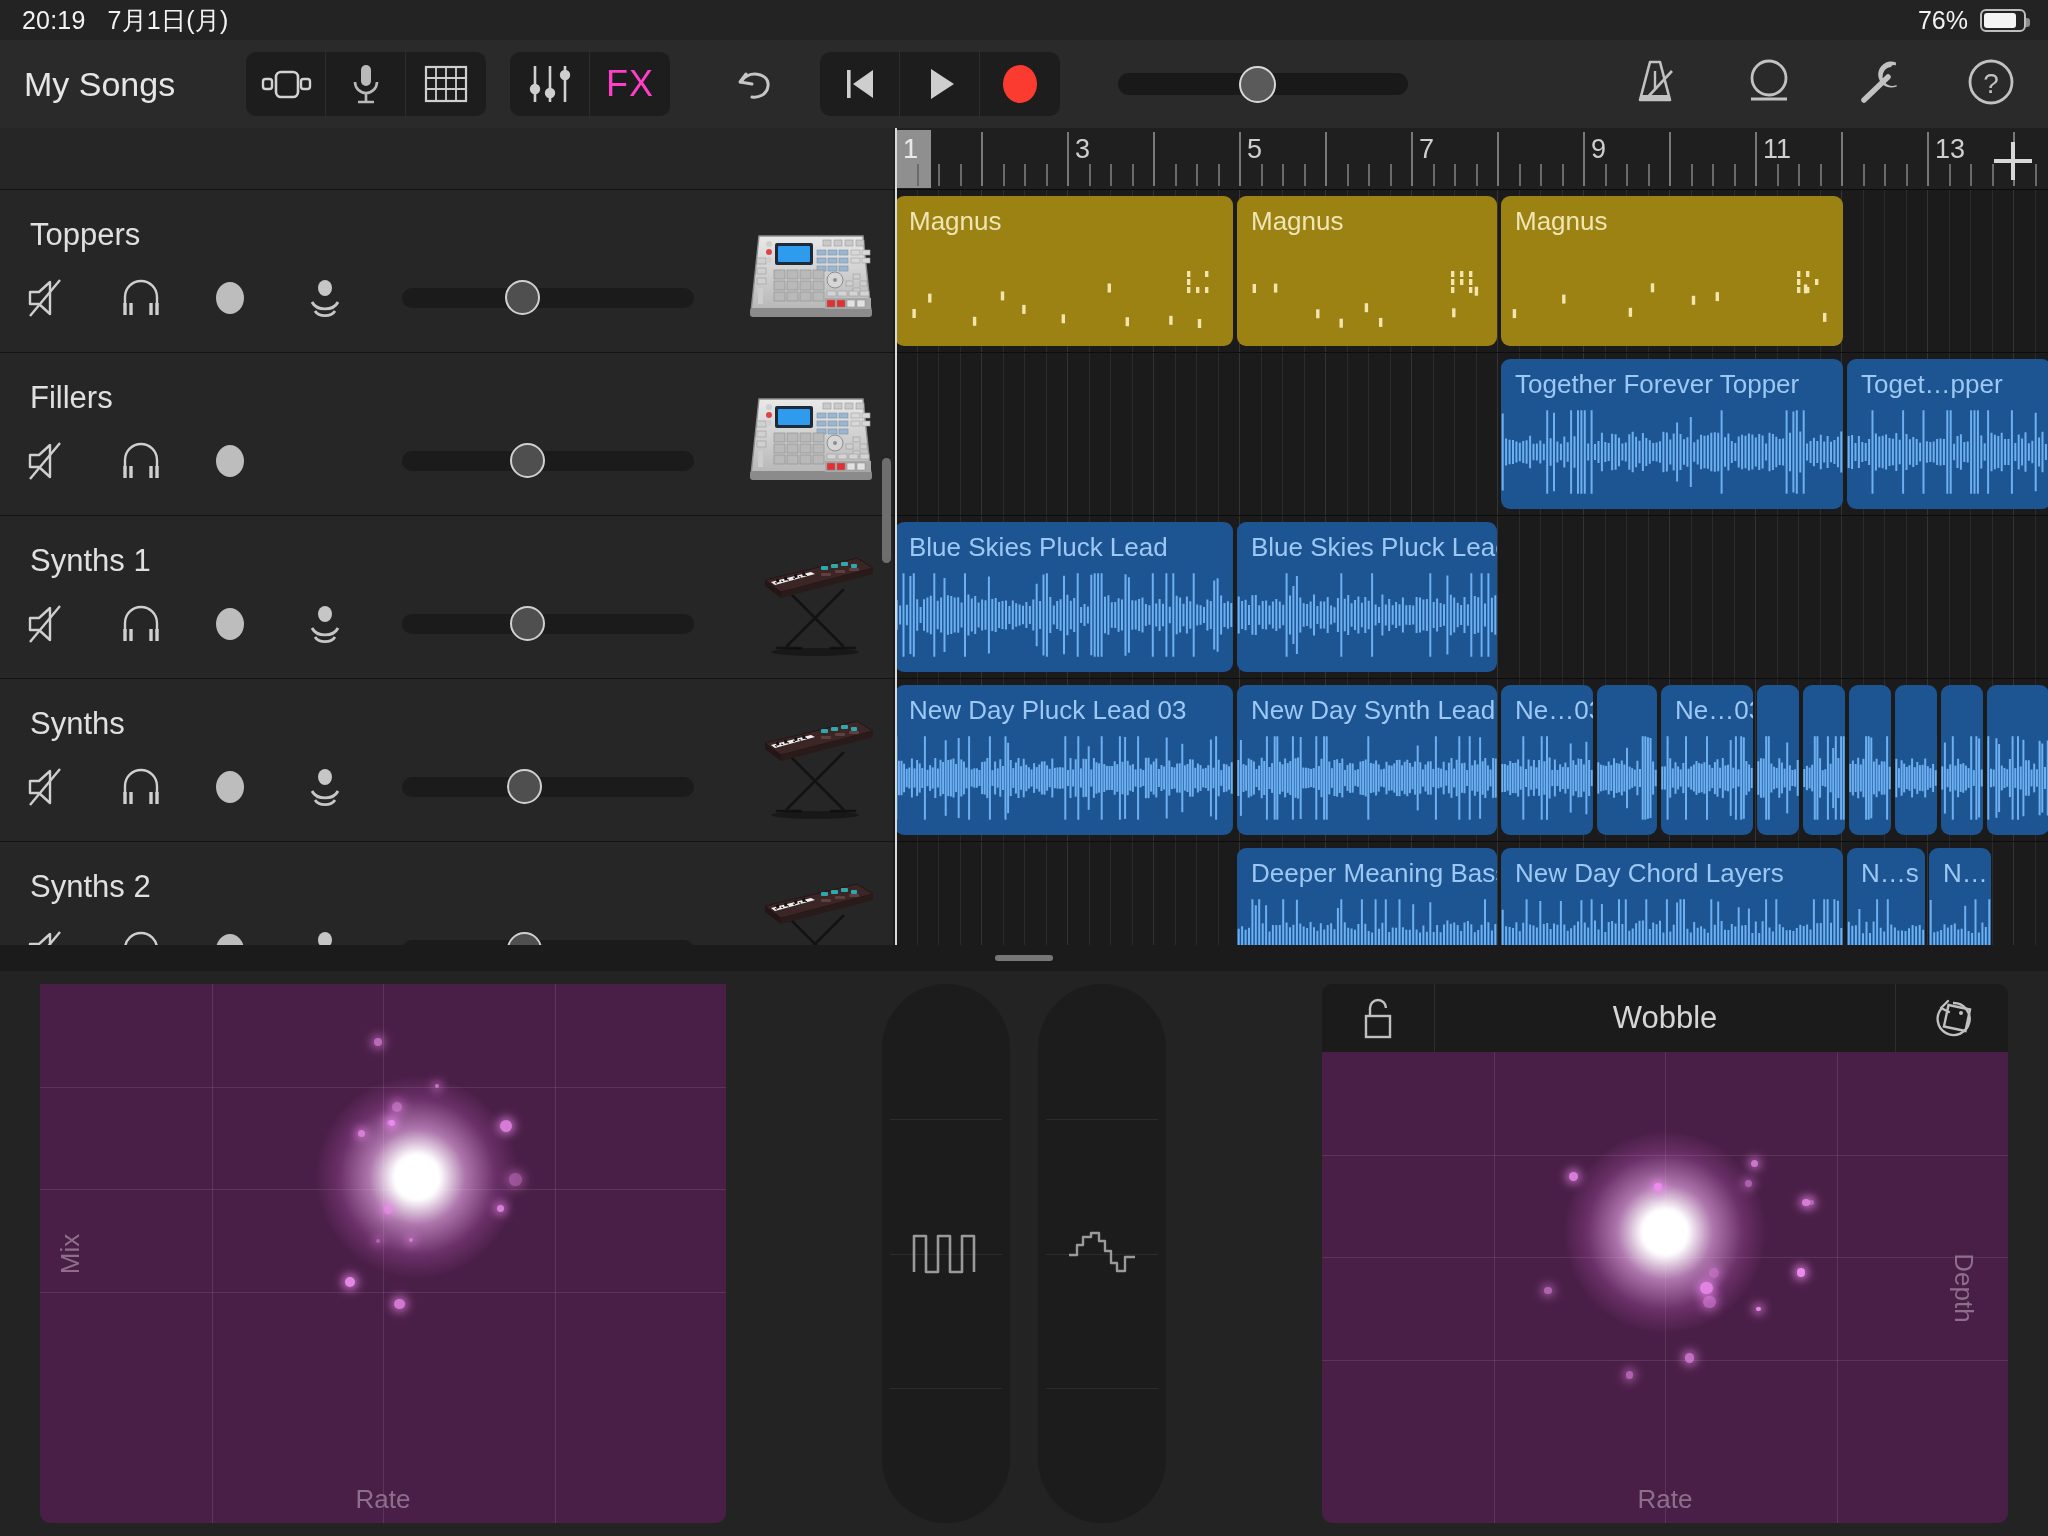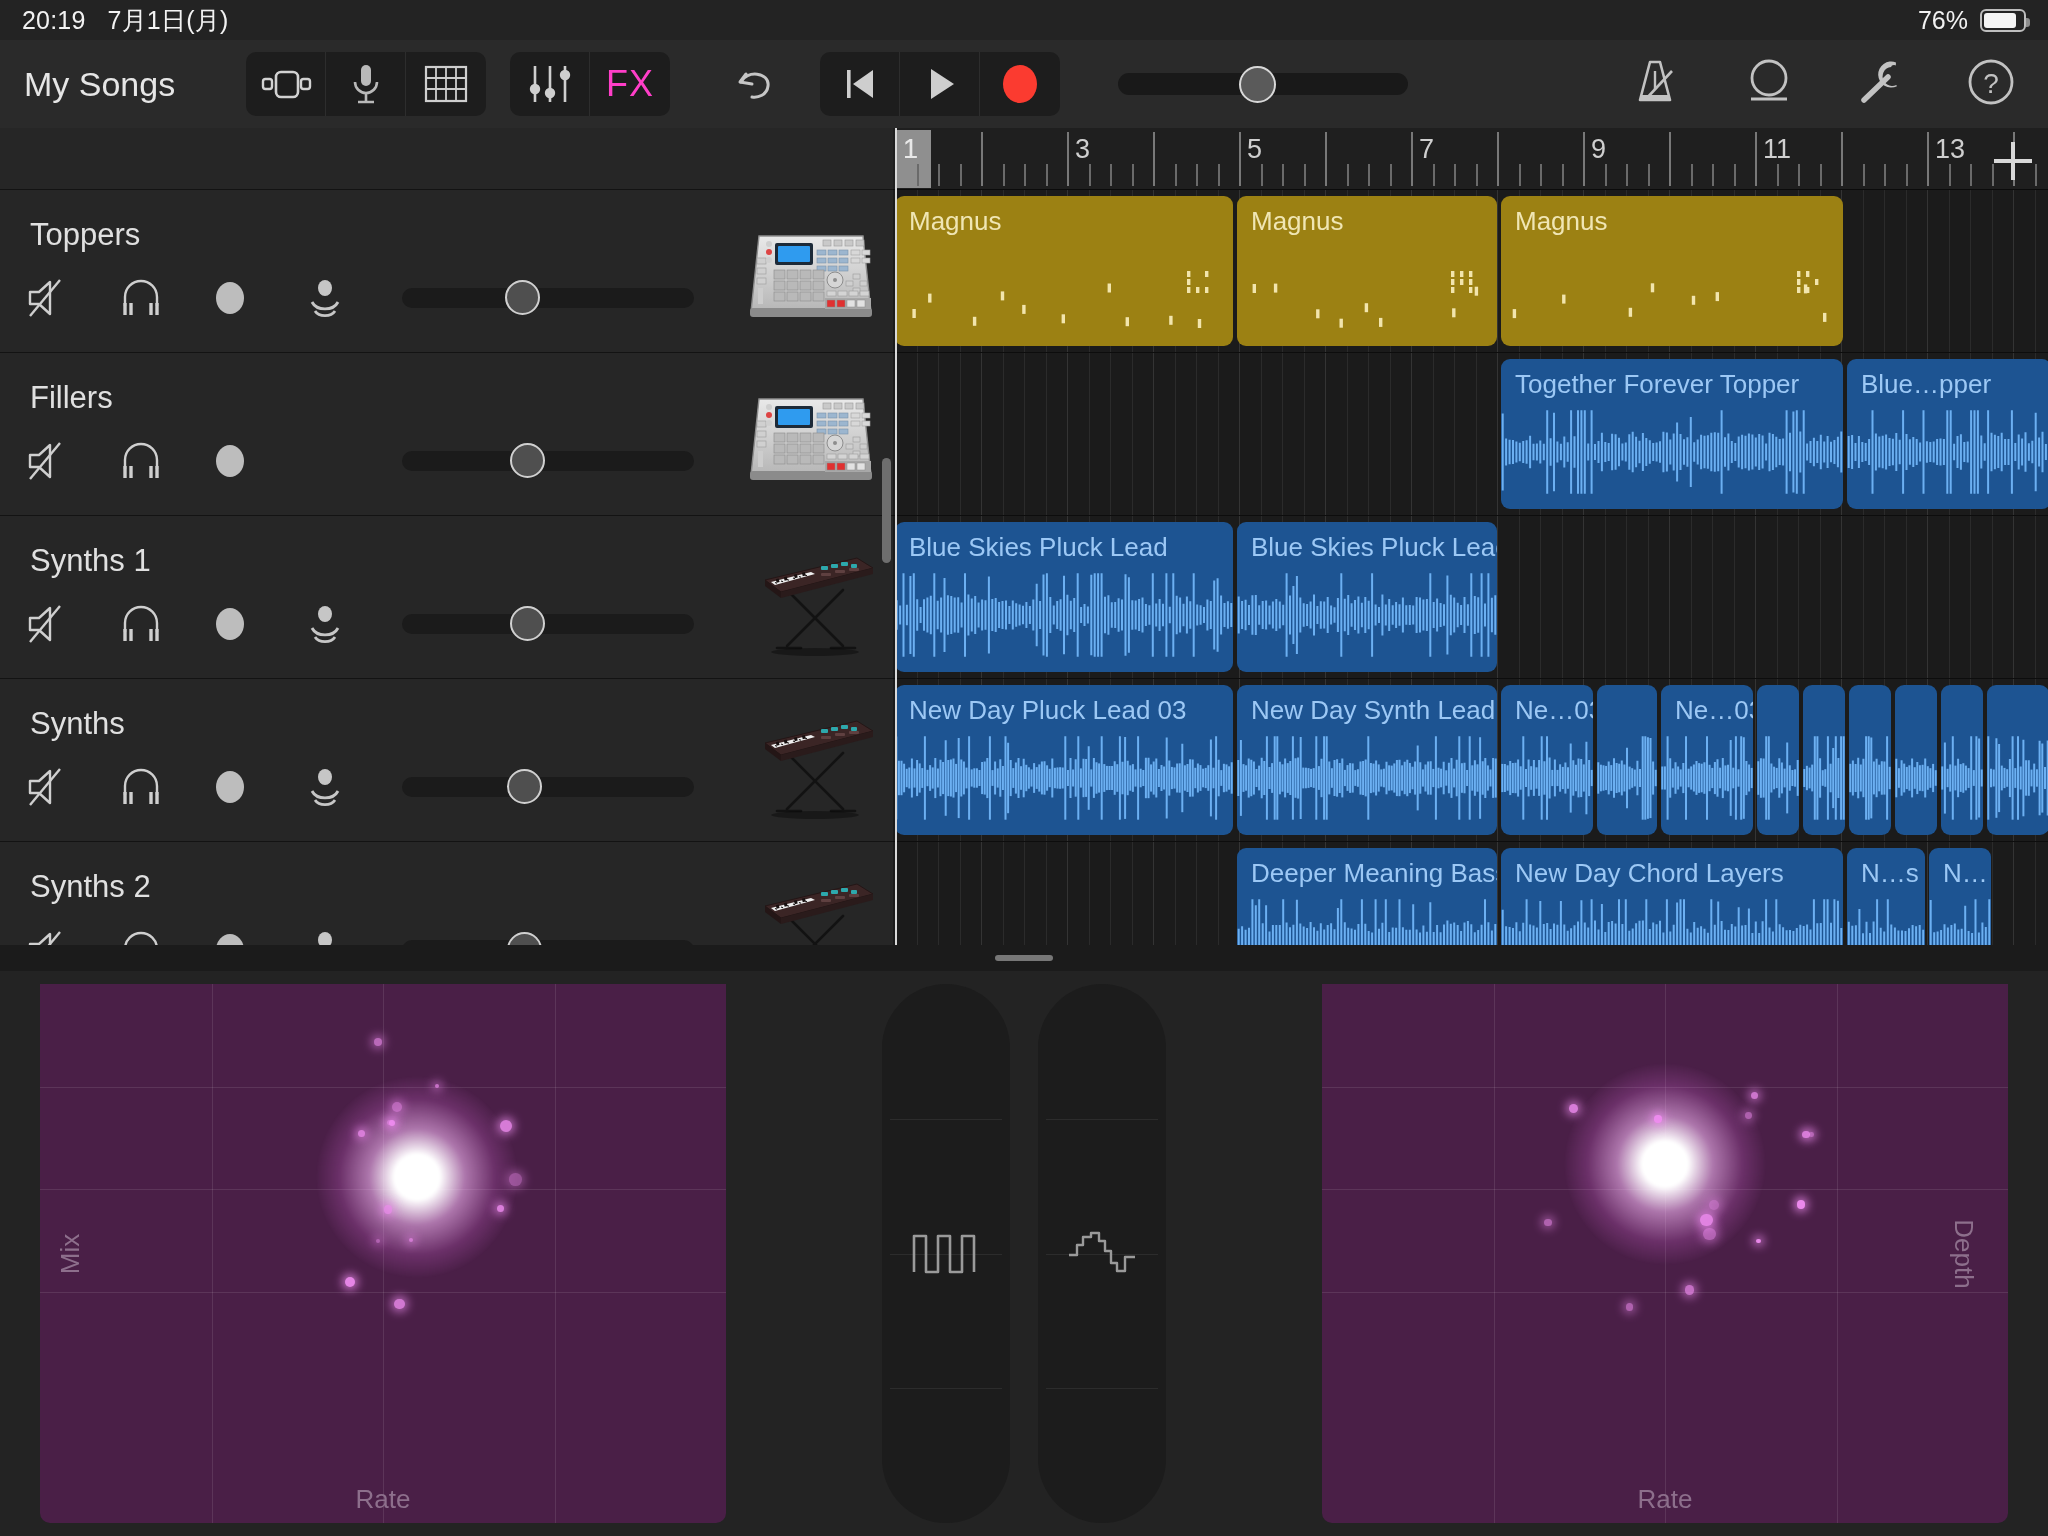--- a/index.html
+++ b/index.html
@@ -609,21 +609,21 @@
                   <line x1="323.2" y1="32.6" x2="323.2" y2="53.4"></line>
                   <line x1="326.6" y1="27.0" x2="326.6" y2="59.0"></line>
                   <line x1="330.0" y1="32.7" x2="330.0" y2="53.3"></line>
                   <line x1="333.4" y1="30.9" x2="333.4" y2="55.1"></line>
                   <line x1="336.9" y1="27.7" x2="336.9" y2="58.3"></line>
                   <line x1="340.3" y1="22.4" x2="340.3" y2="63.6"></line>
                 </g>
               </svg>
             </div>
             <div class="region audio" style="left: 954px; width: 204px;">
-              <div class="rname">Blue…pper</div>
+              <div class="rname">Toget…pper</div>
               <svg class="wave" width="204" height="86" viewBox="0 0 204 86" preserveAspectRatio="none">
     <g stroke="#6cb0f2" stroke-width="2">
                   <line x1="1.7" y1="26.9" x2="1.7" y2="59.1"></line>
                   <line x1="5.1" y1="26.1" x2="5.1" y2="59.9"></line>
                   <line x1="8.5" y1="33.9" x2="8.5" y2="52.1"></line>
                   <line x1="11.9" y1="27.0" x2="11.9" y2="59.0"></line>
                   <line x1="15.3" y1="33.0" x2="15.3" y2="53.0"></line>
                   <line x1="18.7" y1="34.0" x2="18.7" y2="52.0"></line>
                   <line x1="22.1" y1="30.0" x2="22.1" y2="56.0"></line>
                   <line x1="25.5" y1="1.3" x2="25.5" y2="84.7"></line>
@@ -2306,20 +2306,39 @@
         <div class="sline" style="top:75%"></div>
         <div class="xy-icon">
           <svg width="74" height="58" viewBox="0 0 74 58">
             <path d="M4 32 L12 32 L12 22 L18 22 L18 14 L26 14 L26 10 L34 10 L34 18 L40 18 L40 28 L46 28 L46 40 L52 40 L52 48 L60 48 L60 34 L70 34" fill="none" stroke="#9a9a9a" stroke-width="2.4" stroke-linejoin="round"></path>
           </svg>
         </div>
       </div>
     </div>
 
     <div class="fxpad-wrap right">
+      <div class="fx-head">
+        <div class="hbtn">
+          <svg width="42" height="48" viewBox="0 0 42 48">
+            <rect x="9" y="22" width="24" height="21" fill="none" stroke="#c0c0c0" stroke-width="2.4"></rect>
+            <path d="M13 22 L13 14 a8 8 0 0 1 16 0" fill="none" stroke="#c0c0c0" stroke-width="2.4"></path>
+          </svg>
+        </div>
+        <div class="sep"></div>
+        <div class="htitle">Wobble</div>
+        <div class="sep"></div>
+        <div class="hbtn">
+          <svg width="48" height="46" viewBox="0 0 48 46">
+            <rect x="18" y="12" width="22" height="22" fill="none" stroke="#c0c0c0" stroke-width="2.4" transform="rotate(12 29 23)"></rect>
+            <circle cx="33" cy="18" r="2" fill="#c0c0c0"></circle>
+            <path d="M14 13 a16 16 0 1 0 11 -5" fill="none" stroke="#c0c0c0" stroke-width="2.4"></path>
+            <path d="M20 6 L13 13 L21 17" fill="none" stroke="#c0c0c0" stroke-width="2.4" stroke-linecap="round" stroke-linejoin="round"></path>
+          </svg>
+        </div>
+      </div>
       <div class="fxpad" id="pad-right">
           <div class="pad-grid-v" style="left:171.5px"></div>
           <div class="pad-grid-v" style="left:343px"></div>
           <div class="pad-grid-v" style="left:514.5px"></div>
           <div class="pad-grid-h" style="top:102.5px"></div>
           <div class="pad-grid-h" style="top:205px"></div>
           <div class="pad-grid-h" style="top:307.5px"></div>
         <div class="pad-label-y right">Depth</div>
         <div class="pad-label-x">Rate</div>
       <div class="blob" style="left: 243px; top: 80.4px;"></div>

